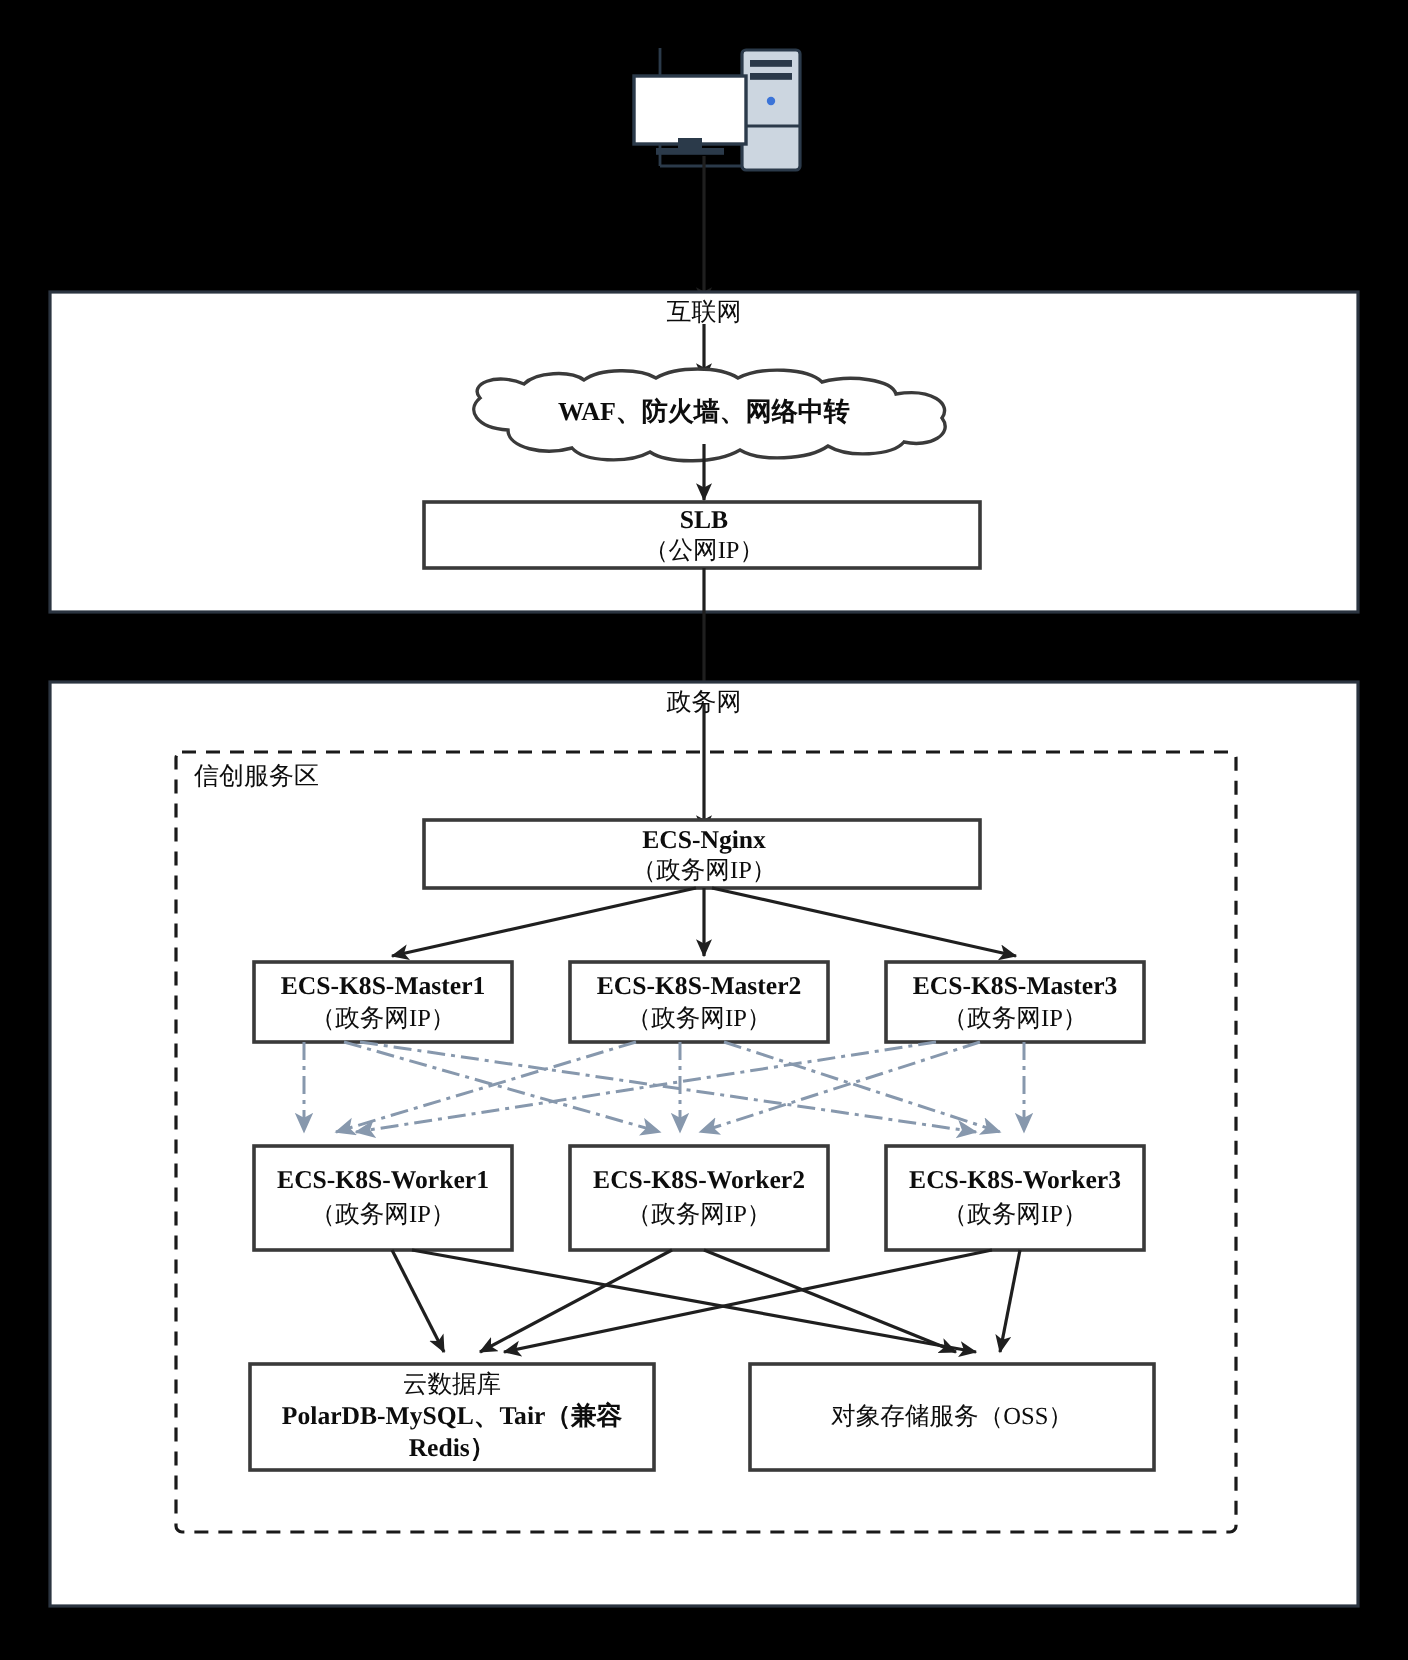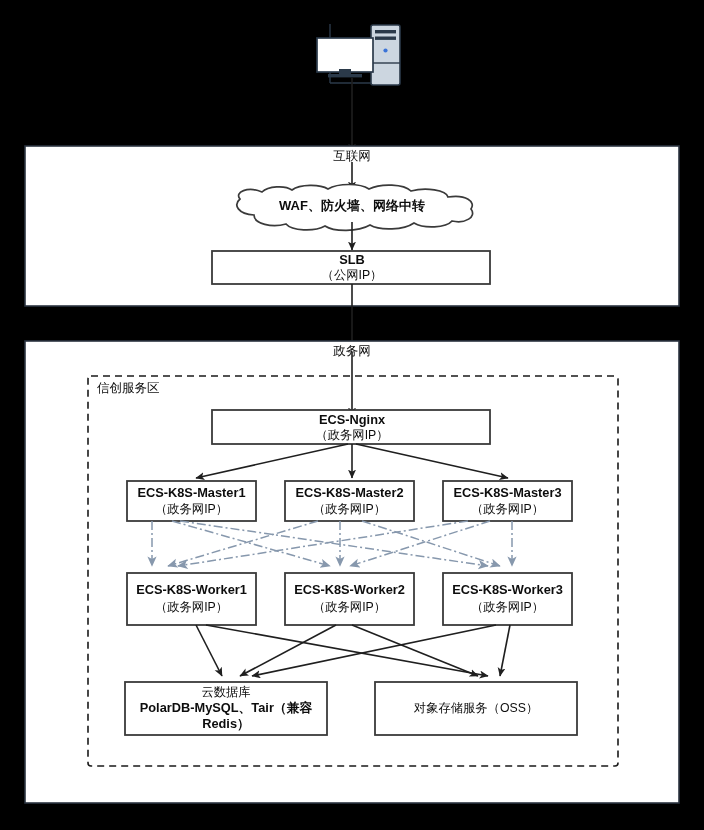--- a/index.html
+++ b/index.html
@@ -1,18 +1,18 @@
 <!DOCTYPE html>
 <html><head>
 <meta charset="utf-8">
 <style>
   html,body{margin:0;padding:0;background:#000;}
   body{width:704px;height:830px;overflow:hidden;
        font-family:"Liberation Sans","DejaVu Sans",sans-serif;}
-  #stage{position:relative;width:704px;height:611px;background:#000;}
+  #stage{position:relative;width:704px;height:611px;background:#000;font-family:Liberation Serif, serif;}
   svg{display:block;}
   .panel-fill{fill:#ffffff;stroke:#2b3440;stroke-width:1.6;}
   .dash-zone{fill:none;stroke:#1a1a1a;stroke-width:1.6;stroke-dasharray:7 5;}
   .nbox{fill:#ffffff;stroke:#3a3a3a;stroke-width:1.8;}
   .cloud{fill:#ffffff;stroke:#3a3a3a;stroke-width:1.7;}
   .flow-b{stroke:#1f1f1f;stroke-width:1.6;fill:none;}
   .mesh{stroke:#8798ad;stroke-width:1.5;fill:none;stroke-dasharray:9 3 2 3;}
   text{fill:#0d0d0d;dominant-baseline:middle;}
   .t-label{font-size:12.5px;text-anchor:middle;}
   .t-box-b{font-size:12.8px;font-weight:bold;text-anchor:middle;}

